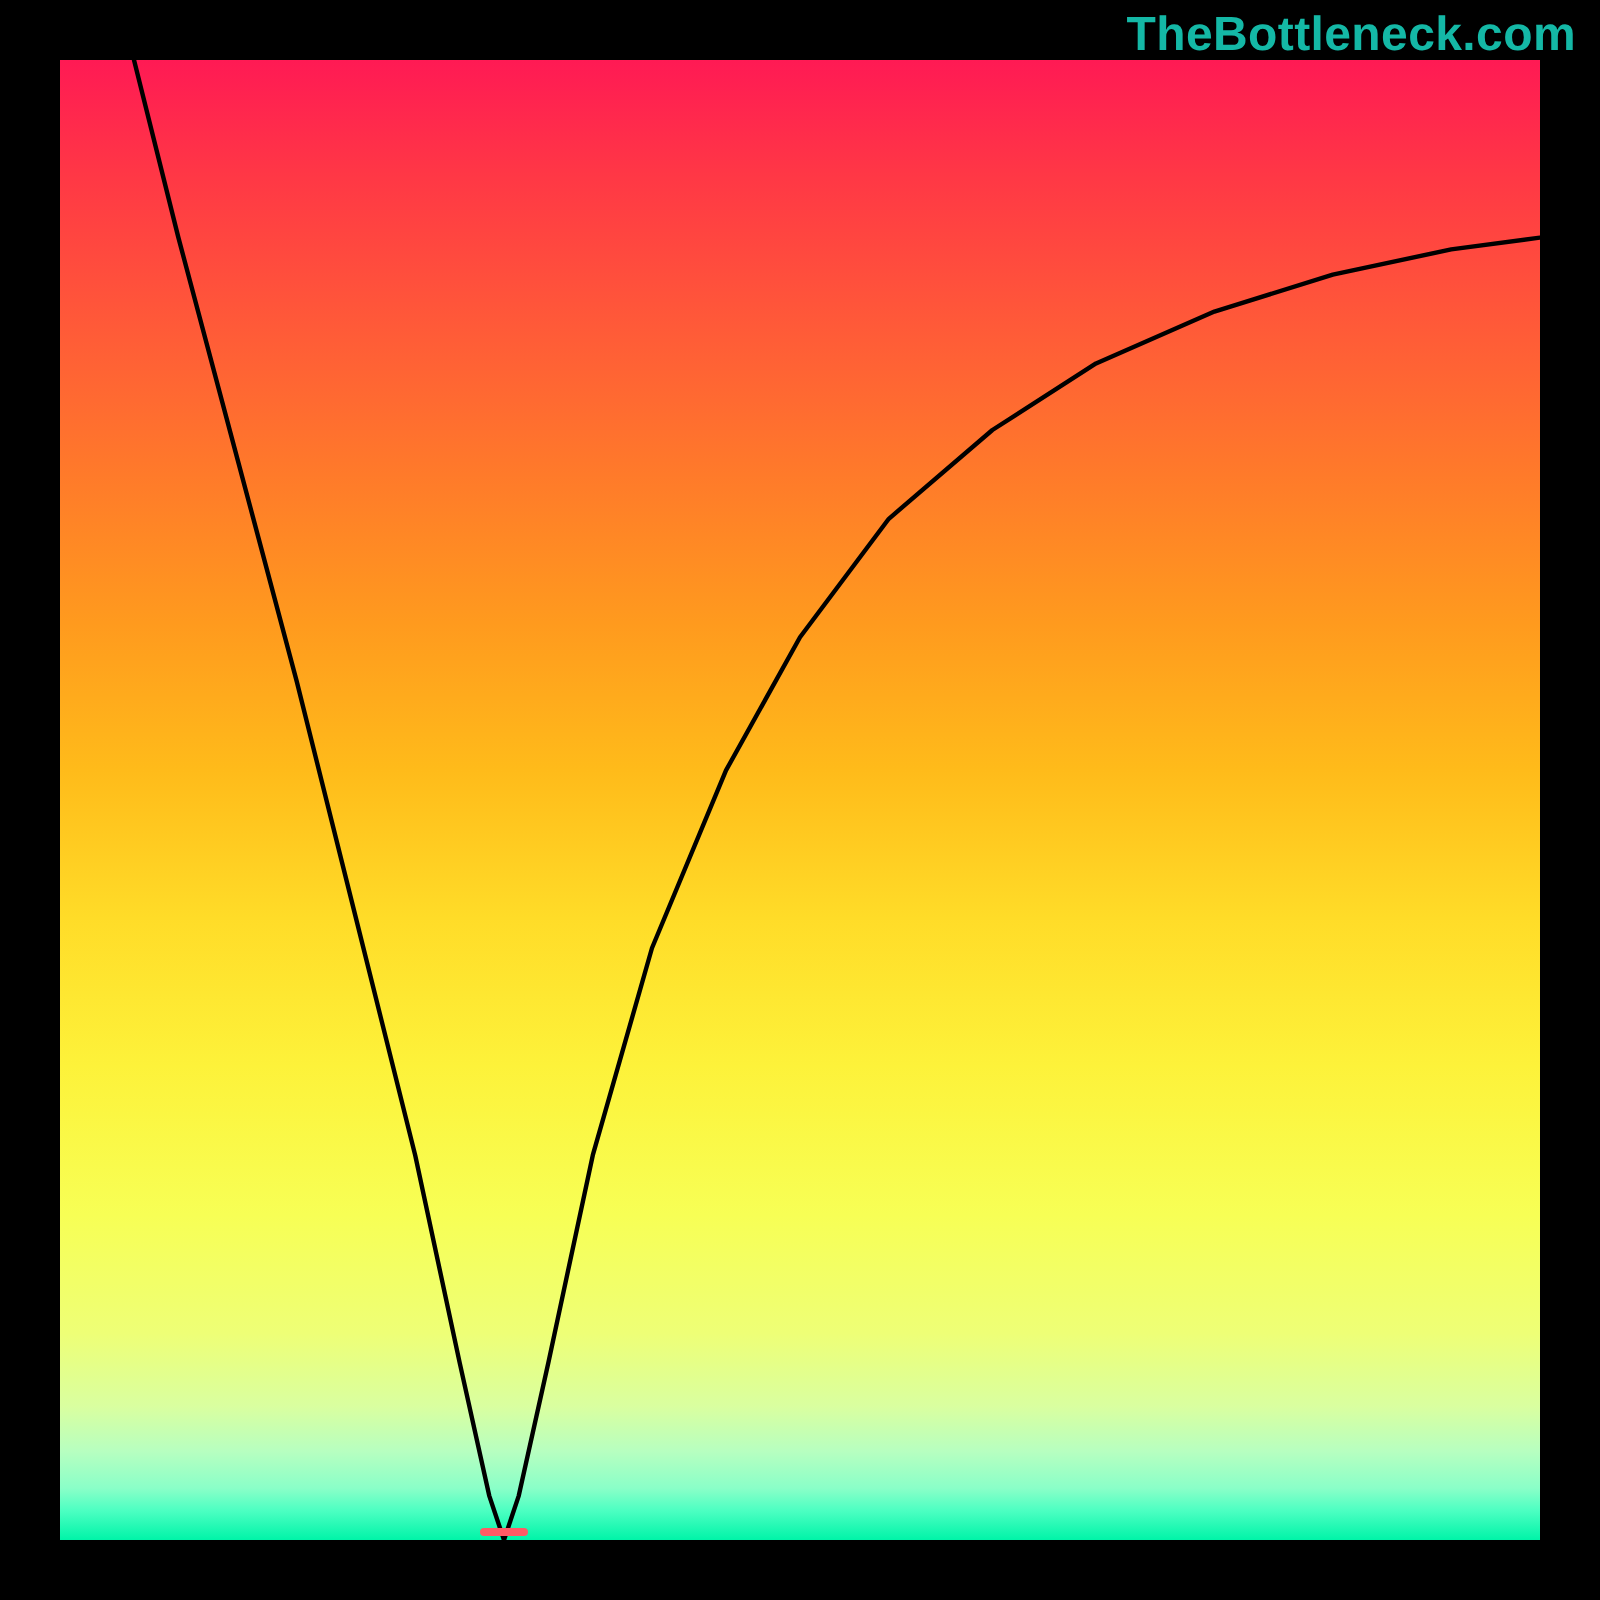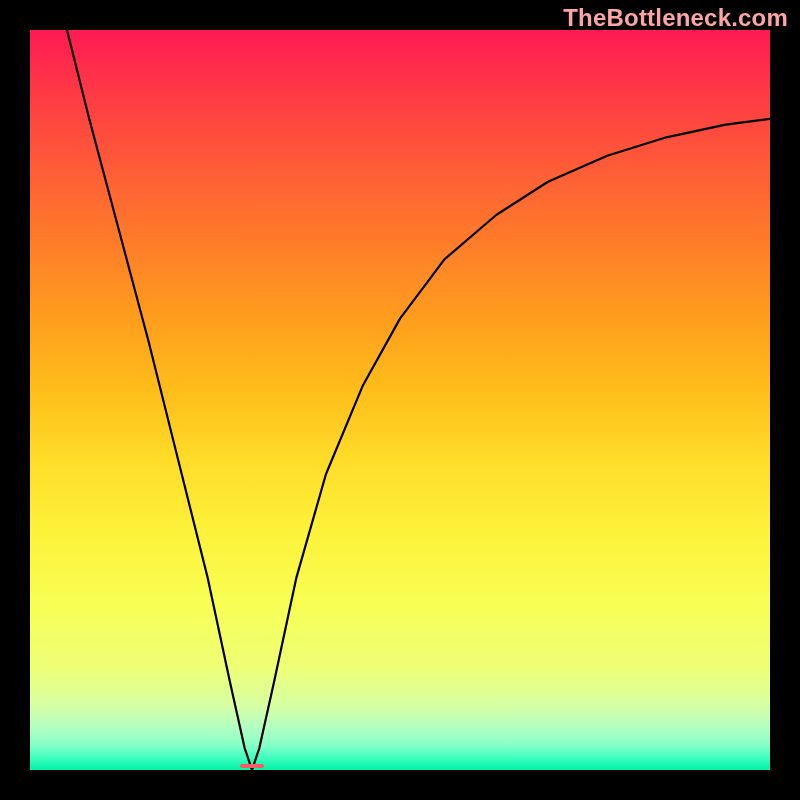--- a/index.html
+++ b/index.html
@@ -10,21 +10,21 @@
     height: 800px;
     background: #000;
   }
   .watermark {
     position: absolute;
     top: 4px;
     right: 12px;
     font-family: Arial, Helvetica, sans-serif;
     font-size: 24px;
     font-weight: 600;
-    color: #fca5a5;
+    color: #14b8a6;
     letter-spacing: 0.2px;
   }
   .plot-area {
     position: absolute;
     left: 30px;
     top: 30px;
     width: 740px;
     height: 740px;
     background: linear-gradient(to bottom,
       #ff1a54 0%,

